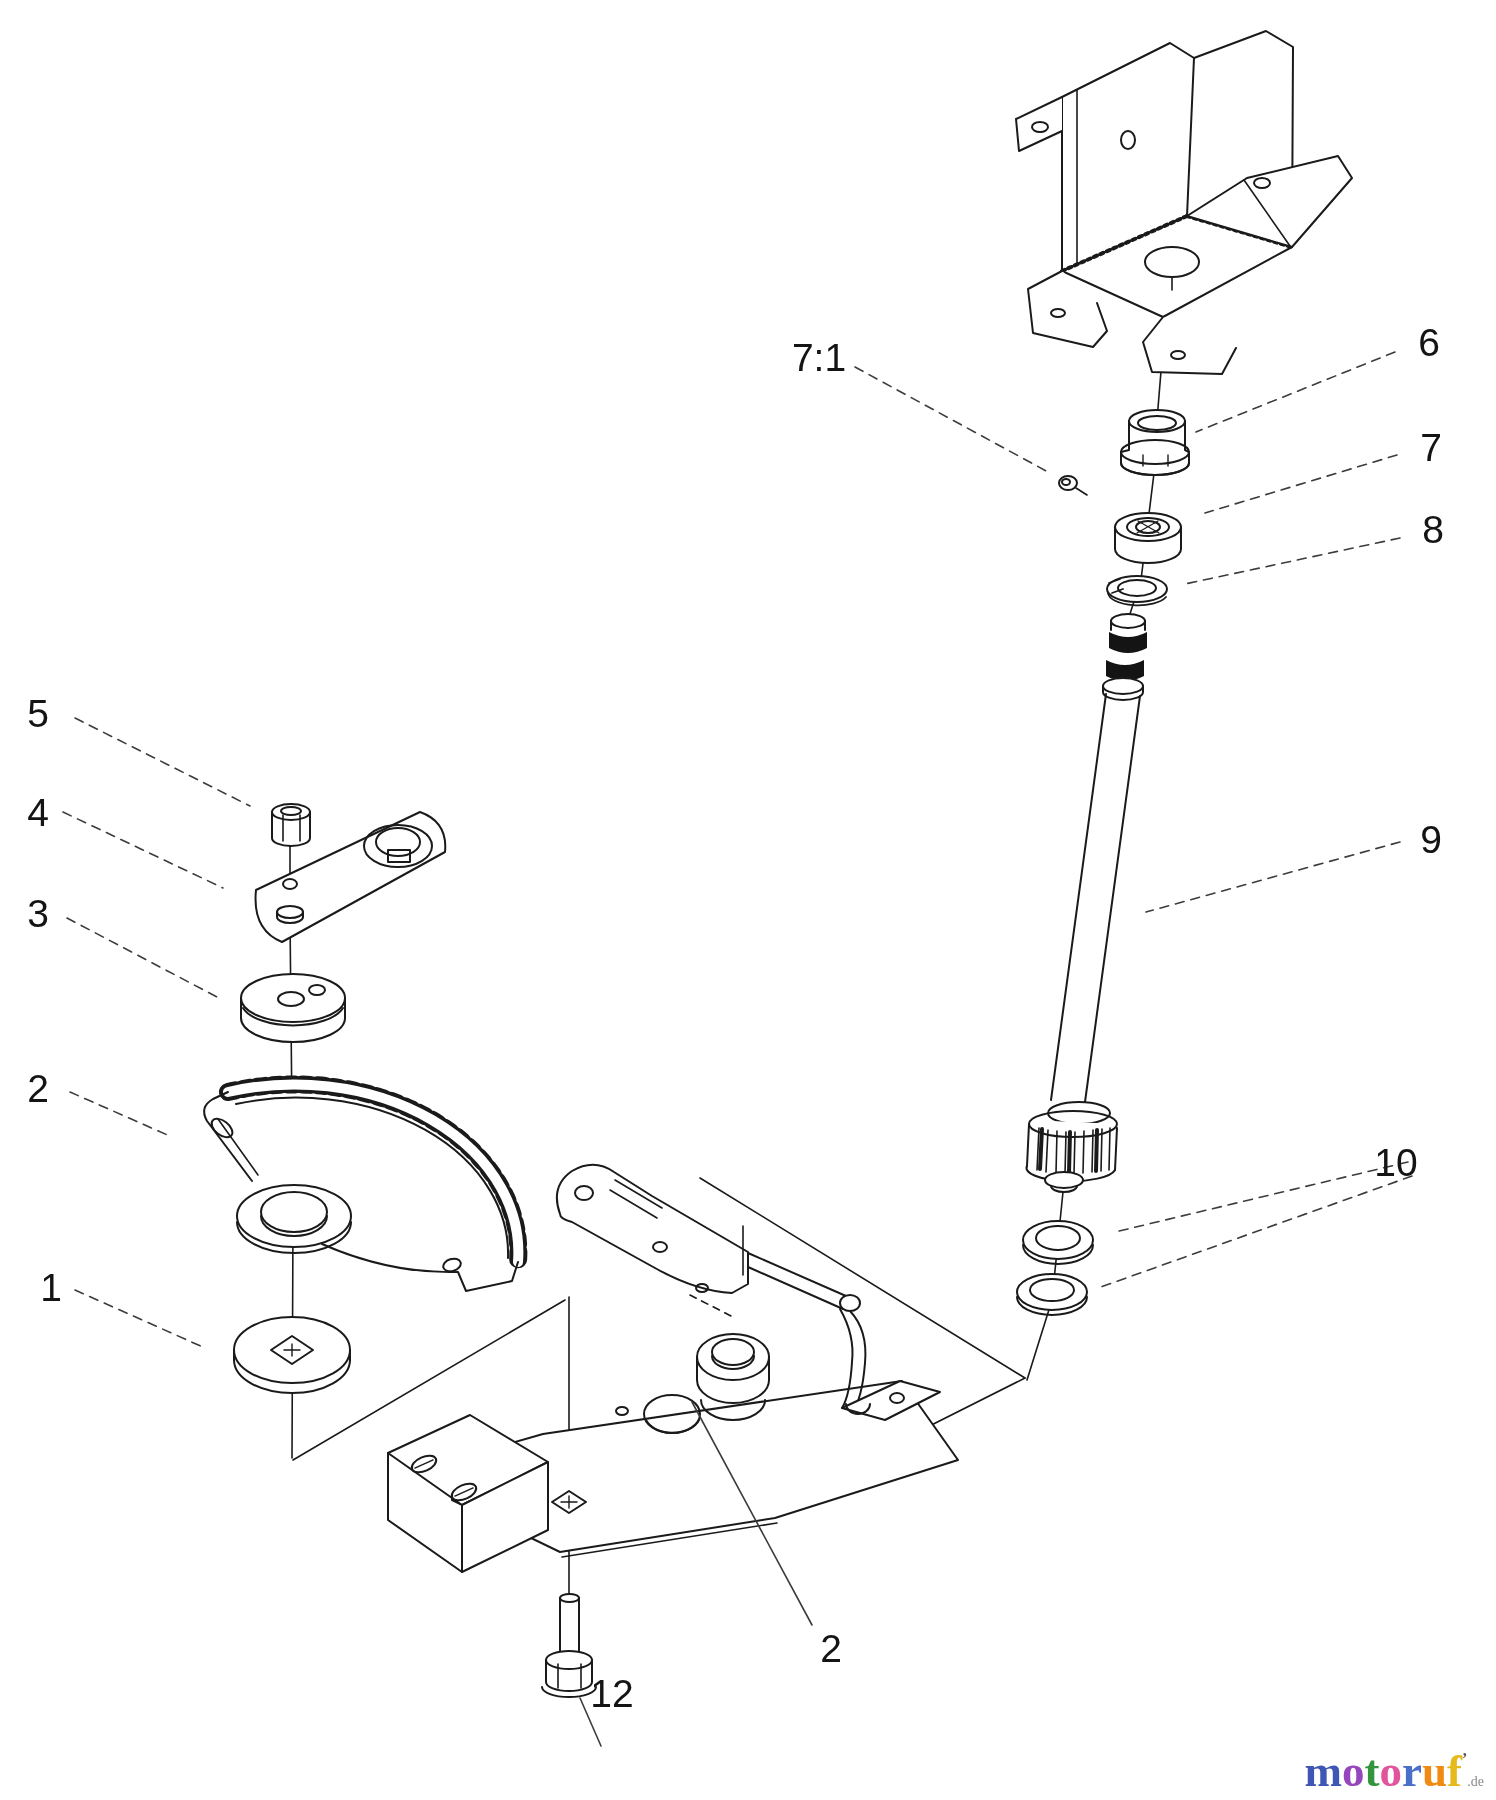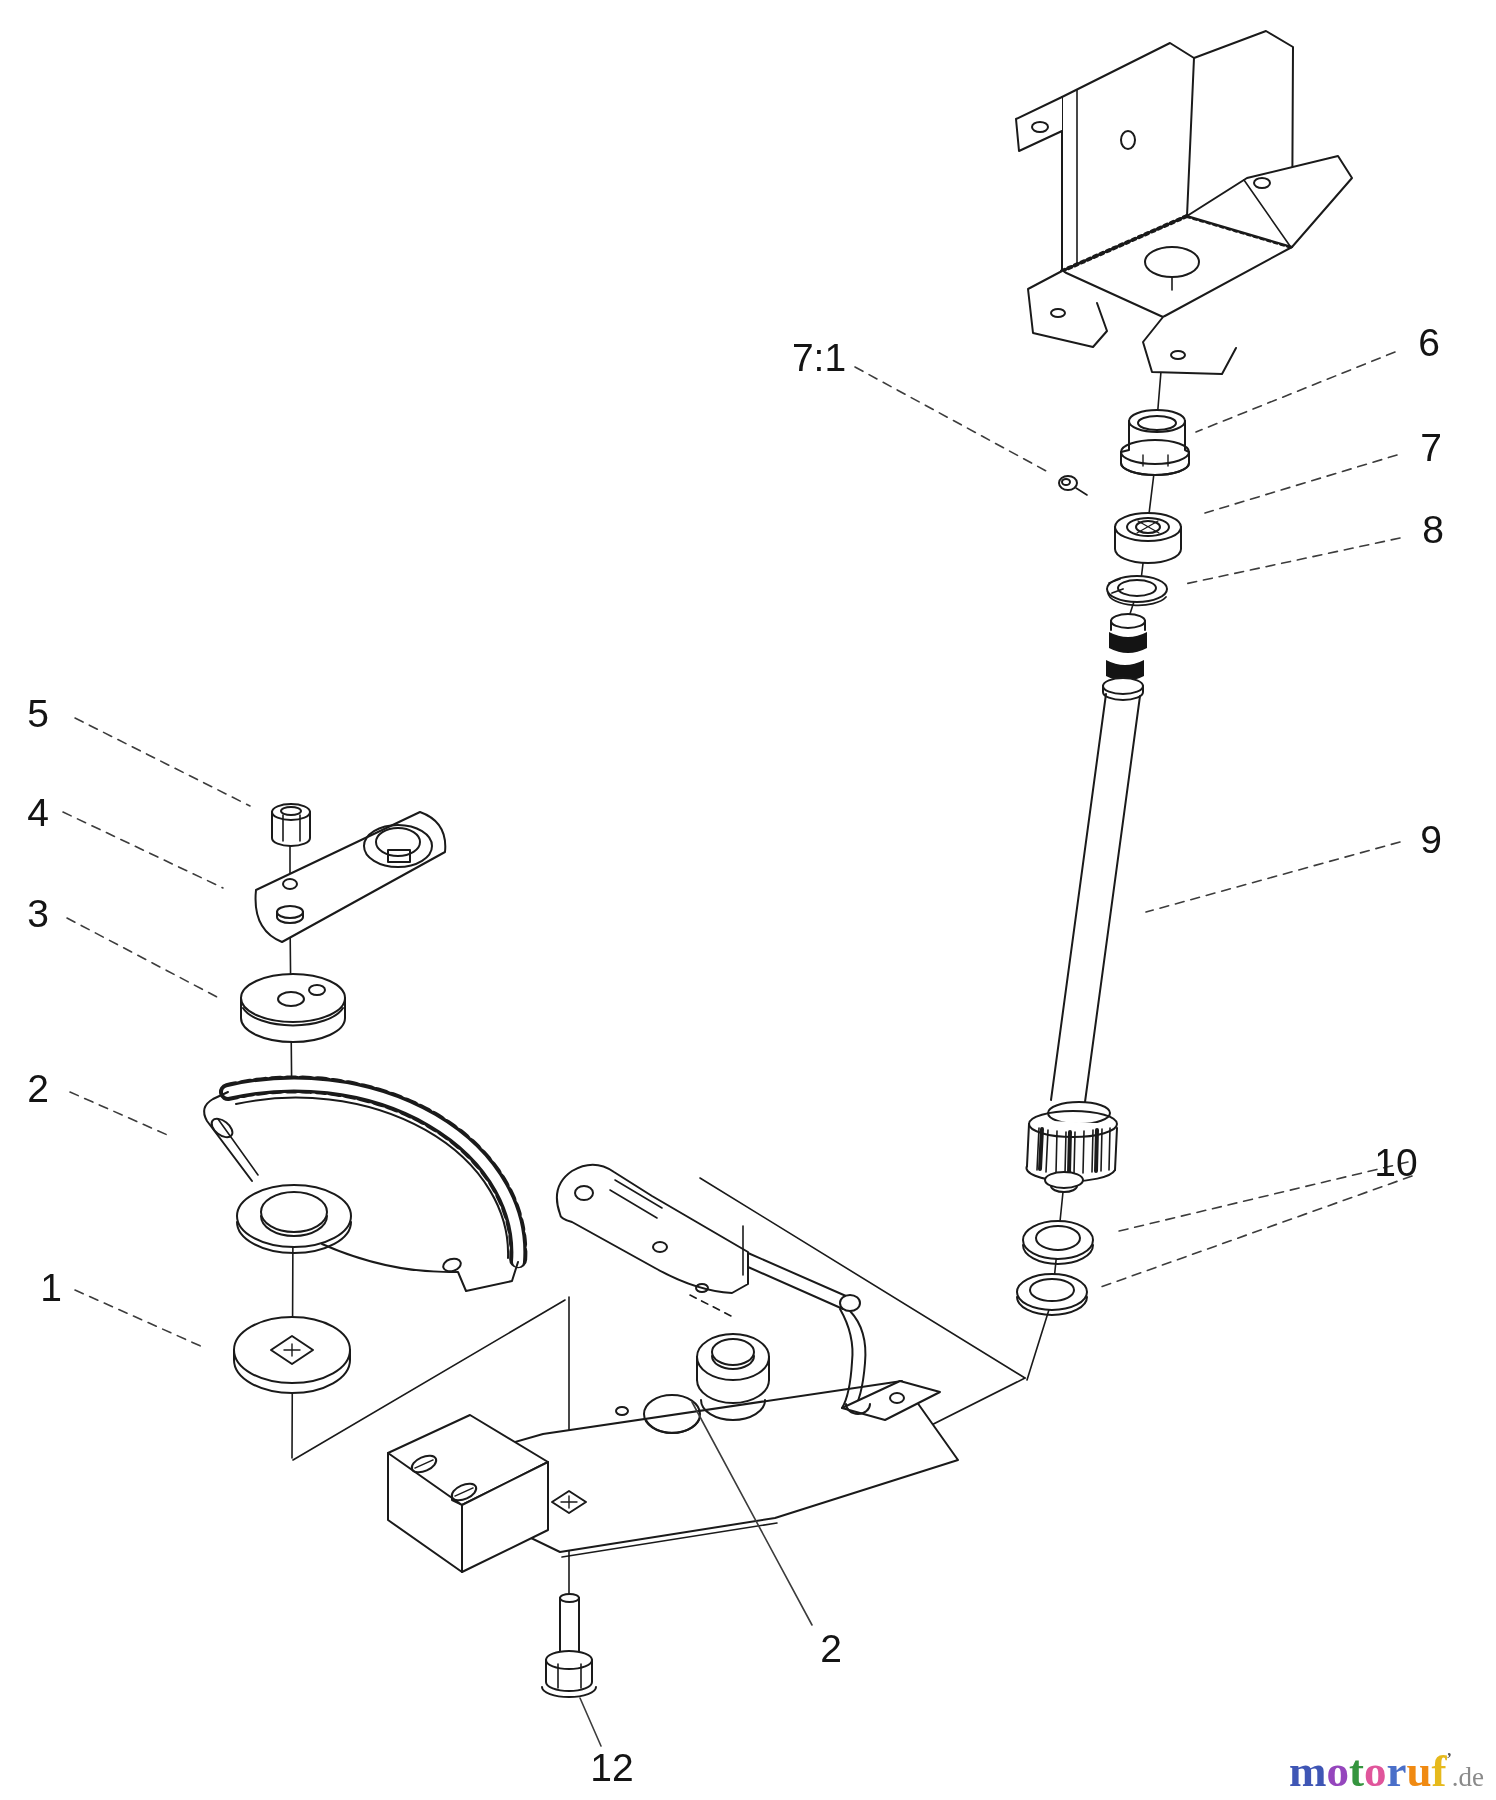--- a/index.html
+++ b/index.html
@@ -12,21 +12,21 @@
     position:absolute;transform:translate(-50%,-50%);
     font-family:"Liberation Sans",sans-serif;font-size:39px;color:#141414;
     white-space:nowrap;line-height:1;
   }
   .logo{
     position:absolute;right:12px;bottom:6px;
     font-family:"Liberation Serif",serif;font-weight:bold;font-size:45px;
     line-height:1;letter-spacing:0px;user-select:none;
   }
   .logo .mark{font-size:16px;vertical-align:22px;}
-  .logo .suffix{font-size:27px;font-weight:normal;}
+  .logo .suffix{font-size:14px;font-weight:normal;}
 </style>
 </head>
 <body>
 
 <div class="stage">
 <svg width="1496" height="1800" viewBox="0 0 1496 1800" fill="none" stroke="#1a1a1a" stroke-width="2" stroke-linecap="round" stroke-linejoin="round">
 
   <g stroke-width="1.6">
     <path d="M565,1300 L293,1460"></path>
     <path d="M569,1297 L569,1594"></path>
@@ -263,14 +263,14 @@
     <div class="callout" style="left: 38px; top: 913px;">3</div>
     <div class="callout" style="left: 38px; top: 1088px;">2</div>
     <div class="callout" style="left: 51px; top: 1287px;">1</div>
     <div class="callout" style="left: 810px; top: 357px; margin-left: 9px;">7:1</div>
     <div class="callout" style="left: 1429px; top: 342px;">6</div>
     <div class="callout" style="left: 1431px; top: 447px;">7</div>
     <div class="callout" style="left: 1433px; top: 529px;">8</div>
     <div class="callout" style="left: 1431px; top: 839px;">9</div>
     <div class="callout" style="left: 1396px; top: 1162px;">10</div>
     <div class="callout" style="left: 831px; top: 1648px;">2</div>
-    <div class="callout" style="left: 612px; top: 1767px;">12</div>
+    <div class="callout" style="left: 612px; top: 1693px;">12</div>
   </div>
 
 </body></html>

